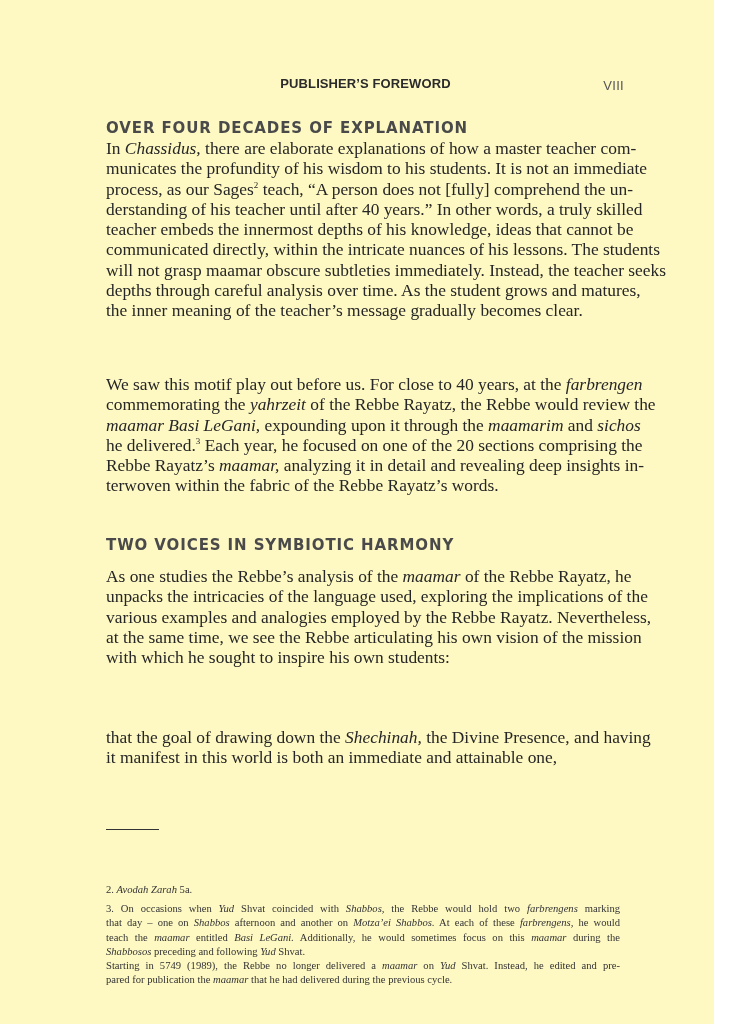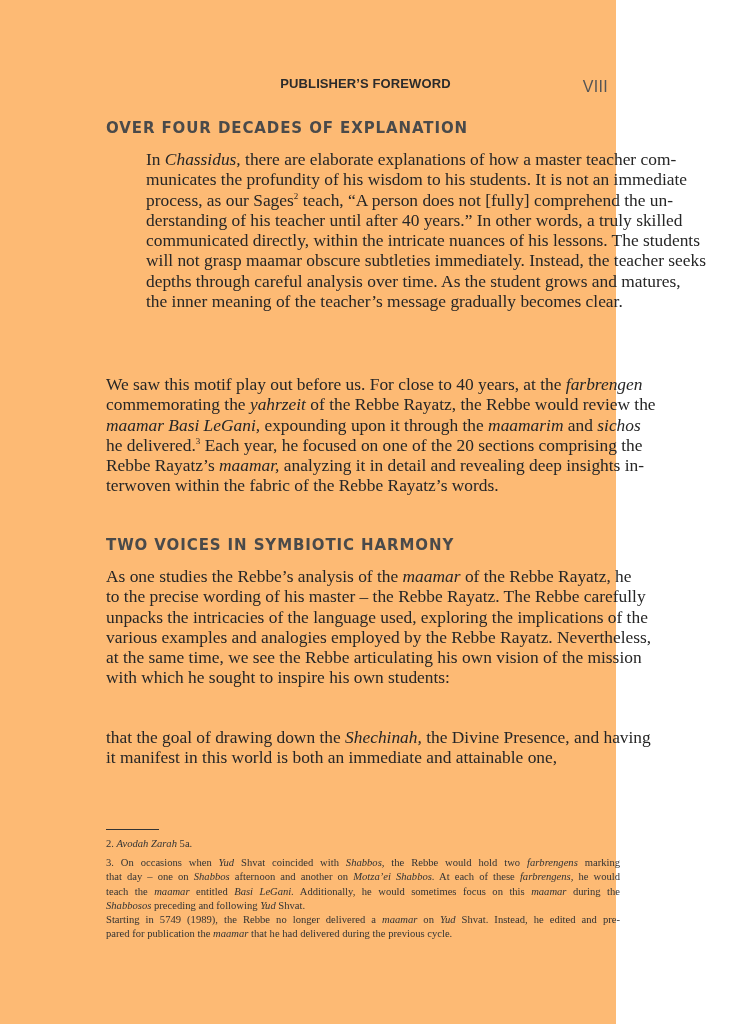--- a/index.html
+++ b/index.html
@@ -1,87 +1,87 @@
 <!DOCTYPE html>
 <html><head>
   <meta charset="utf-8">
   <style>
     html, body { margin: 0; padding: 0; background: #ffffff; }
     body { width: 731px; height: 1024px; position: relative; overflow: hidden; color: #2a2a2a; }
-    .page { position: absolute; left: 0; top: 0; width: 616px; height: 1024px; background: #fdba74; }
+    .page { position: absolute; left: 0; top: 0; width: 714px; height: 1024px; background: #fef9c3; }
     .running-head {
       position: absolute; top: 76px; left: 0; width: 731px; text-align: center;
       font-family: "Liberation Sans", sans-serif; font-weight: bold; font-size: 13px;
       color: #2b2b2b; letter-spacing: 0.1px;
     }
     .folio {
-      position: absolute; top: 78px; left: 568px; width: 40px; text-align: right;
-      font-family: "Liberation Sans", sans-serif; font-size: 16px; color: #555;
+      position: absolute; top: 78px; left: 584px; width: 40px; text-align: right;
+      font-family: "Liberation Sans", sans-serif; font-size: 13px; color: #555;
       letter-spacing: 0.3px;
     }
     .content { position: absolute; left: 106px; width: 520px; }
     .section-heading {
       font-family: "DejaVu Sans", sans-serif; font-weight: bold; font-size: 15px;
       color: #4a4a4a; letter-spacing: 0.9px; margin: 0;
     }
     .para {
       font-family: "Liberation Serif", serif; font-size: 17.4px; line-height: 20.3px;
       color: #262626; text-align: justify; margin: 0; hyphens: manual;
     }
     .para .line { display: block; text-align: justify; text-align-last: justify; white-space: nowrap; }
     .para .line.last { text-align-last: left; }
     sup { font-size: 9px; line-height: 0; vertical-align: 7px; }
     i { font-style: italic; }
 
     #h1 { top: 119px; }
-    #p1 { top: 149px; margin-left: 40px; }
+    #p1 { top: 138px; }
     #p2 { top: 374px; }
     #h2 { top: 536px; }
     #p3 { top: 566px; }
     #p4 { top: 727px; }
 
     .fn-rule { position: absolute; left: 106px; top: 829px; width: 53px; height: 1px; background: #333; }
-    .footnotes { position: absolute; left: 106px; top: 837px; width: 514px;
+    .footnotes { position: absolute; left: 106px; top: 883px; width: 514px;
       font-family: "Liberation Serif", serif; font-size: 10.6px; line-height: 14.2px; color: #333; }
     .fn { margin: 0; }
     .fn .line { display: block; white-space: nowrap; text-align: justify; text-align-last: justify; }
     .fn .line.last { text-align-last: left; }
     #fn2 { margin-bottom: 5px; }
   </style>
 </head>
 <body>
 
 <div class="page">
   <div class="running-head">PUBLISHER’S FOREWORD</div>
   <div class="folio">VIII</div>
 
   <h2 class="content section-heading" id="h1">OVER FOUR DECADES OF EXPLANATION</h2>
   <p class="content para" id="p1">
       <span class="line"><span>In </span><i>Chassidus,</i><span> there are elaborate explanations of how a master teacher com-</span></span>
       <span class="line"><span>municates the profundity of his wisdom to his students. It is not an immediate</span></span>
       <span class="line"><span>process, as our Sages</span><sup>2</sup><span> teach, “A person does not [fully] comprehend the un-</span></span>
       <span class="line"><span>derstanding of his teacher until after 40 years.” In other words, a truly skilled</span></span>
+      <span class="line"><span>teacher embeds the innermost depths of his knowledge, ideas that cannot be</span></span>
       <span class="line"><span>communicated directly, within the intricate nuances of his lessons. The students</span></span>
       <span class="line"><span>will not grasp maamar obscure subtleties immediately. Instead, the teacher seeks</span></span>
       <span class="line"><span>depths through careful analysis over time. As the student grows and matures,</span></span>
       <span class="line last"><span>the inner meaning of the teacher’s message gradually becomes clear.</span></span>
     </p>
   <p class="content para" id="p2">
       <span class="line"><span>We saw this motif play out before us. For close to 40 years, at the </span><i>farbrengen</i></span>
       <span class="line"><span>commemorating the </span><i>yahrzeit</i><span> of the Rebbe Rayatz, the Rebbe would review the</span></span>
       <span class="line"><i>maamar Basi LeGani,</i><span> expounding upon it through the </span><i>maamarim</i><span> and </span><i>sichos</i></span>
       <span class="line"><span>he delivered.</span><sup>3</sup><span> Each year, he focused on one of the 20 sections comprising the</span></span>
       <span class="line"><span>Rebbe Rayatz’s </span><i>maamar,</i><span> analyzing it in detail and revealing deep insights in-</span></span>
       <span class="line last"><span>terwoven within the fabric of the Rebbe Rayatz’s words.</span></span>
     </p>
 
   <h2 class="content section-heading" id="h2">TWO VOICES IN SYMBIOTIC HARMONY</h2>
   <p class="content para" id="p3">
       <span class="line"><span>As one studies the Rebbe’s analysis of the </span><i>maamar</i><span> of the Rebbe Rayatz, he</span></span>
-      <span class="line"><span>to the precise wording of his master – the Rebbe Rayatz. The Rebbe carefully</span></span>
       <span class="line"><span>unpacks the intricacies of the language used, exploring the implications of the</span></span>
       <span class="line"><span>various examples and analogies employed by the Rebbe Rayatz. Nevertheless,</span></span>
       <span class="line"><span>at the same time, we see the Rebbe articulating his own vision of the mission</span></span>
       <span class="line last"><span>with which he sought to inspire his own students:</span></span>
     </p>
   <p class="content para" id="p4">
       <span class="line"><span>that the goal of drawing down the </span><i>Shechinah,</i><span> the Divine Presence, and having</span></span>
       <span class="line last"><span>it manifest in this world is both an immediate and attainable one,</span></span>
     </p>
 

